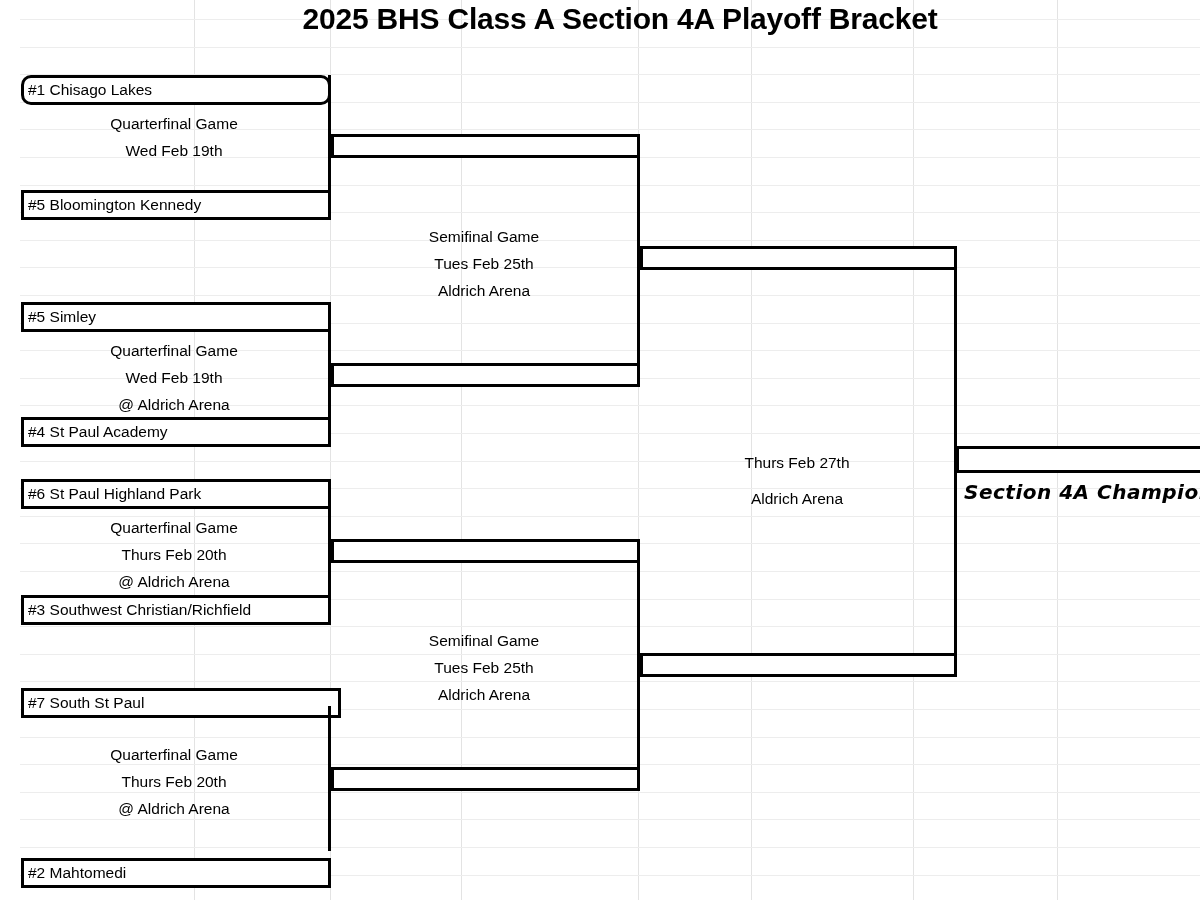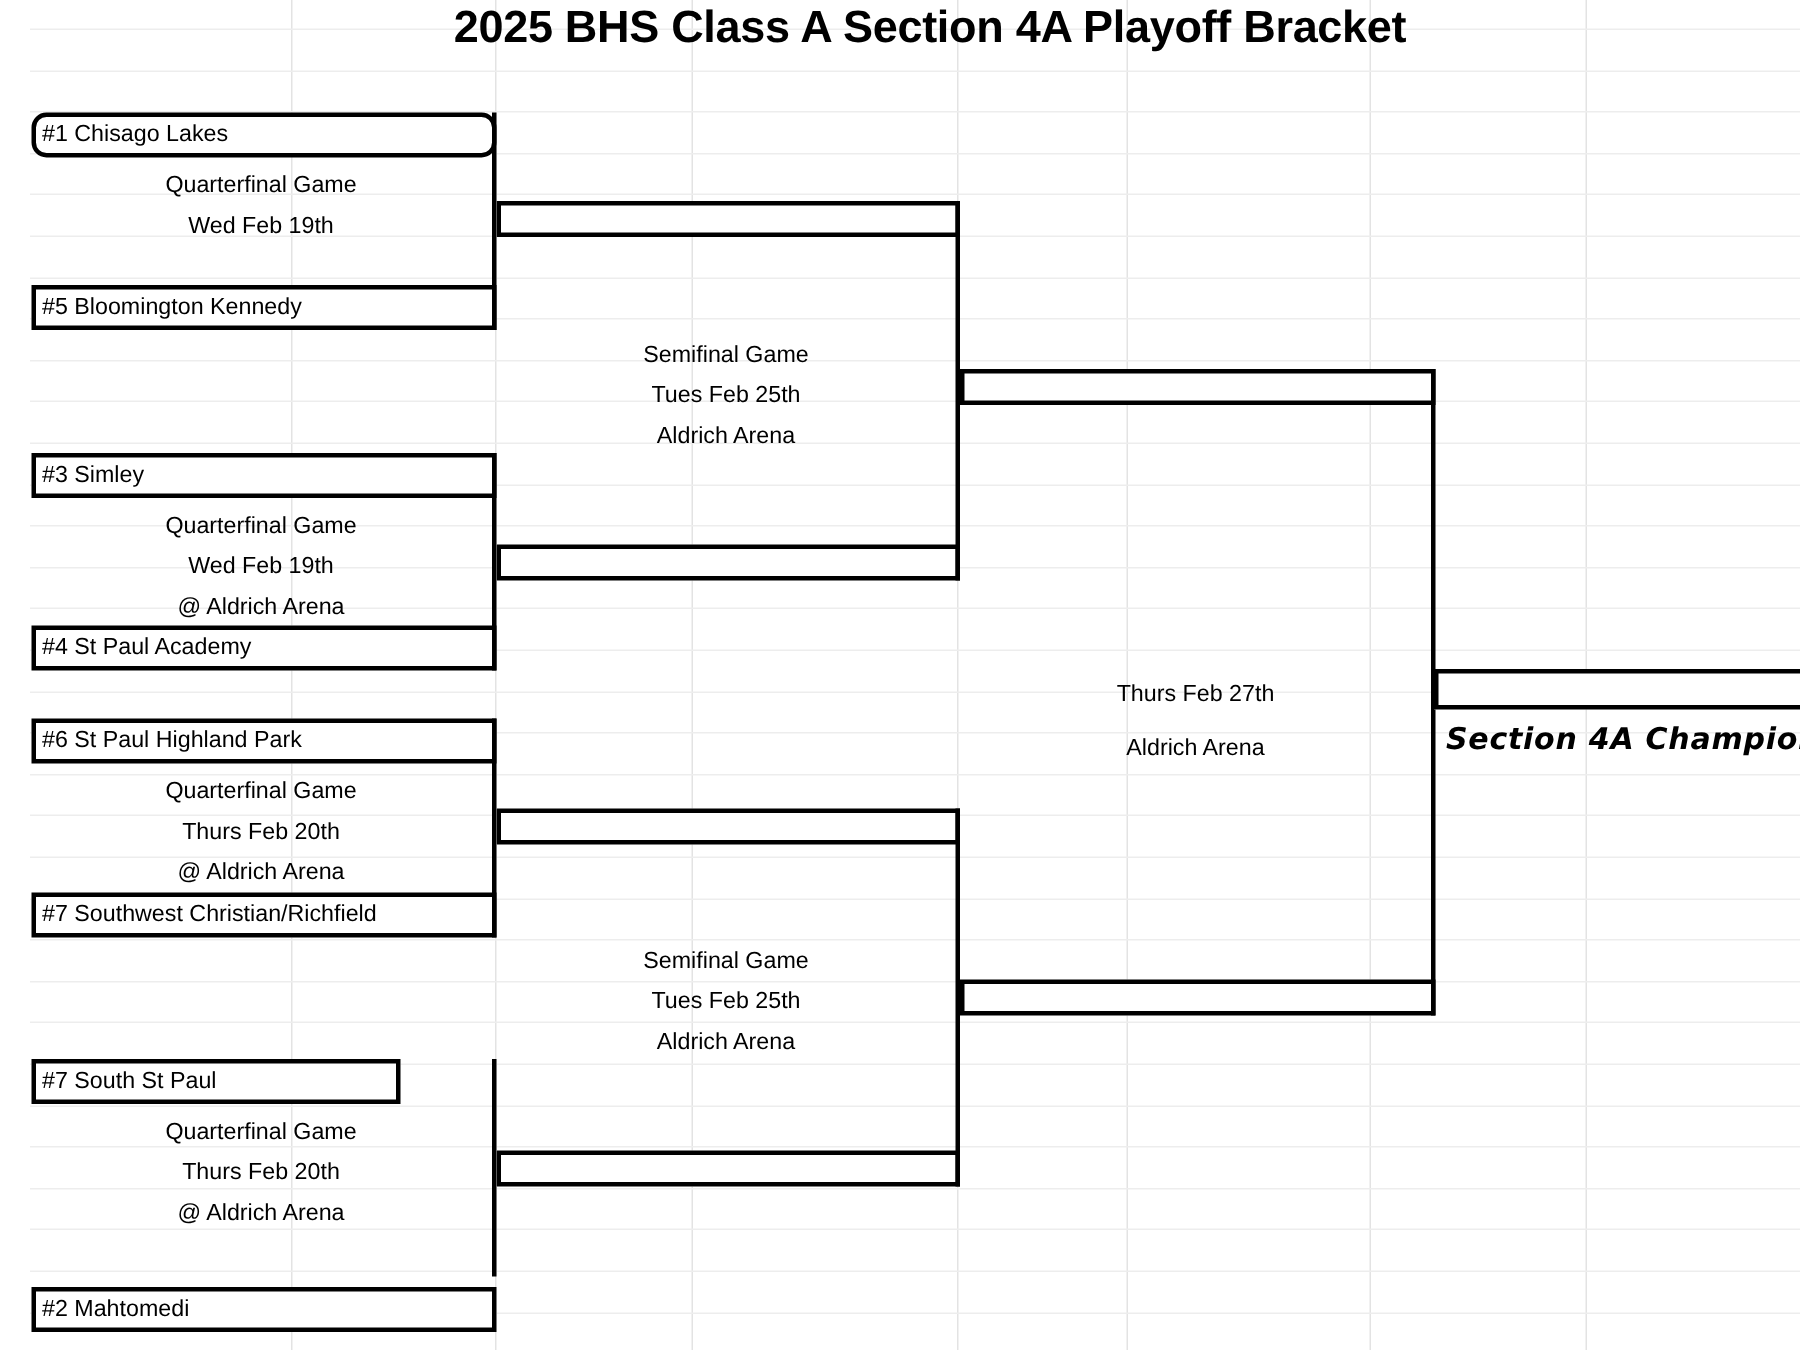--- a/index.html
+++ b/index.html
@@ -144,35 +144,35 @@
     </div>
 
   <div id="title">2025 BHS Class A Section 4A Playoff Bracket</div>
 
   <div class="team-box" style="left:1px; top:75px; width:310px; height:30px;border-radius:10px;">#1 Chisago Lakes</div>
   <div class="info-line" style="left:1px; top:110px; width:306px;">Quarterfinal Game</div>
   <div class="info-line" style="left:1px; top:137px; width:306px;">Wed Feb 19th</div>
   <div class="team-box" style="left:1px; top:190px; width:310px; height:30px;">#5 Bloomington Kennedy</div>
   <div class="connector-v" style="left:308px; top:75px; height:145px;"></div>
 
-  <div class="team-box" style="left:1px; top:302px; width:310px; height:30px;">#3 Simley</div>
+  <div class="team-box" style="left:1px; top:302px; width:310px; height:30px;">#5 Simley</div>
   <div class="info-line" style="left:1px; top:337px; width:306px;">Quarterfinal Game</div>
   <div class="info-line" style="left:1px; top:364px; width:306px;">Wed Feb 19th</div>
   <div class="info-line" style="left:1px; top:391px; width:306px;">@ Aldrich Arena</div>
   <div class="team-box" style="left:1px; top:417px; width:310px; height:30px;">#4 St Paul Academy</div>
   <div class="connector-v" style="left:308px; top:302px; height:145px;"></div>
 
   <div class="team-box" style="left:1px; top:479px; width:310px; height:30px;">#6 St Paul Highland Park</div>
   <div class="info-line" style="left:1px; top:514px; width:306px;">Quarterfinal Game</div>
   <div class="info-line" style="left:1px; top:541px; width:306px;">Thurs Feb 20th</div>
   <div class="info-line" style="left:1px; top:568px; width:306px;">@ Aldrich Arena</div>
-  <div class="team-box" style="left:1px; top:595px; width:310px; height:30px;">#7 Southwest Christian/Richfield</div>
+  <div class="team-box" style="left:1px; top:595px; width:310px; height:30px;">#3 Southwest Christian/Richfield</div>
   <div class="connector-v" style="left:308px; top:479px; height:146px;"></div>
 
-  <div class="team-box" style="left:1px; top:706px; width:246px; height:30px;">#7 South St Paul</div>
+  <div class="team-box" style="left:1px; top:688px; width:320px; height:30px;">#7 South St Paul</div>
   <div class="info-line" style="left:1px; top:741px; width:306px;">Quarterfinal Game</div>
   <div class="info-line" style="left:1px; top:768px; width:306px;">Thurs Feb 20th</div>
   <div class="info-line" style="left:1px; top:795px; width:306px;">@ Aldrich Arena</div>
   <div class="team-box" style="left:1px; top:858px; width:310px; height:30px;">#2 Mahtomedi</div>
   <div class="connector-v" style="left:308px; top:706px; height:145px;"></div>
 
   <div class="slot-box" style="left:311px; top:134px; width:309px; height:24px;"></div>
   <div class="slot-box" style="left:311px; top:363px; width:309px; height:24px;"></div>
   <div class="connector-v" style="left:617px; top:134px; height:253px;"></div>
   <div class="info-line" style="left:311px; top:223px; width:306px;">Semifinal Game</div>

